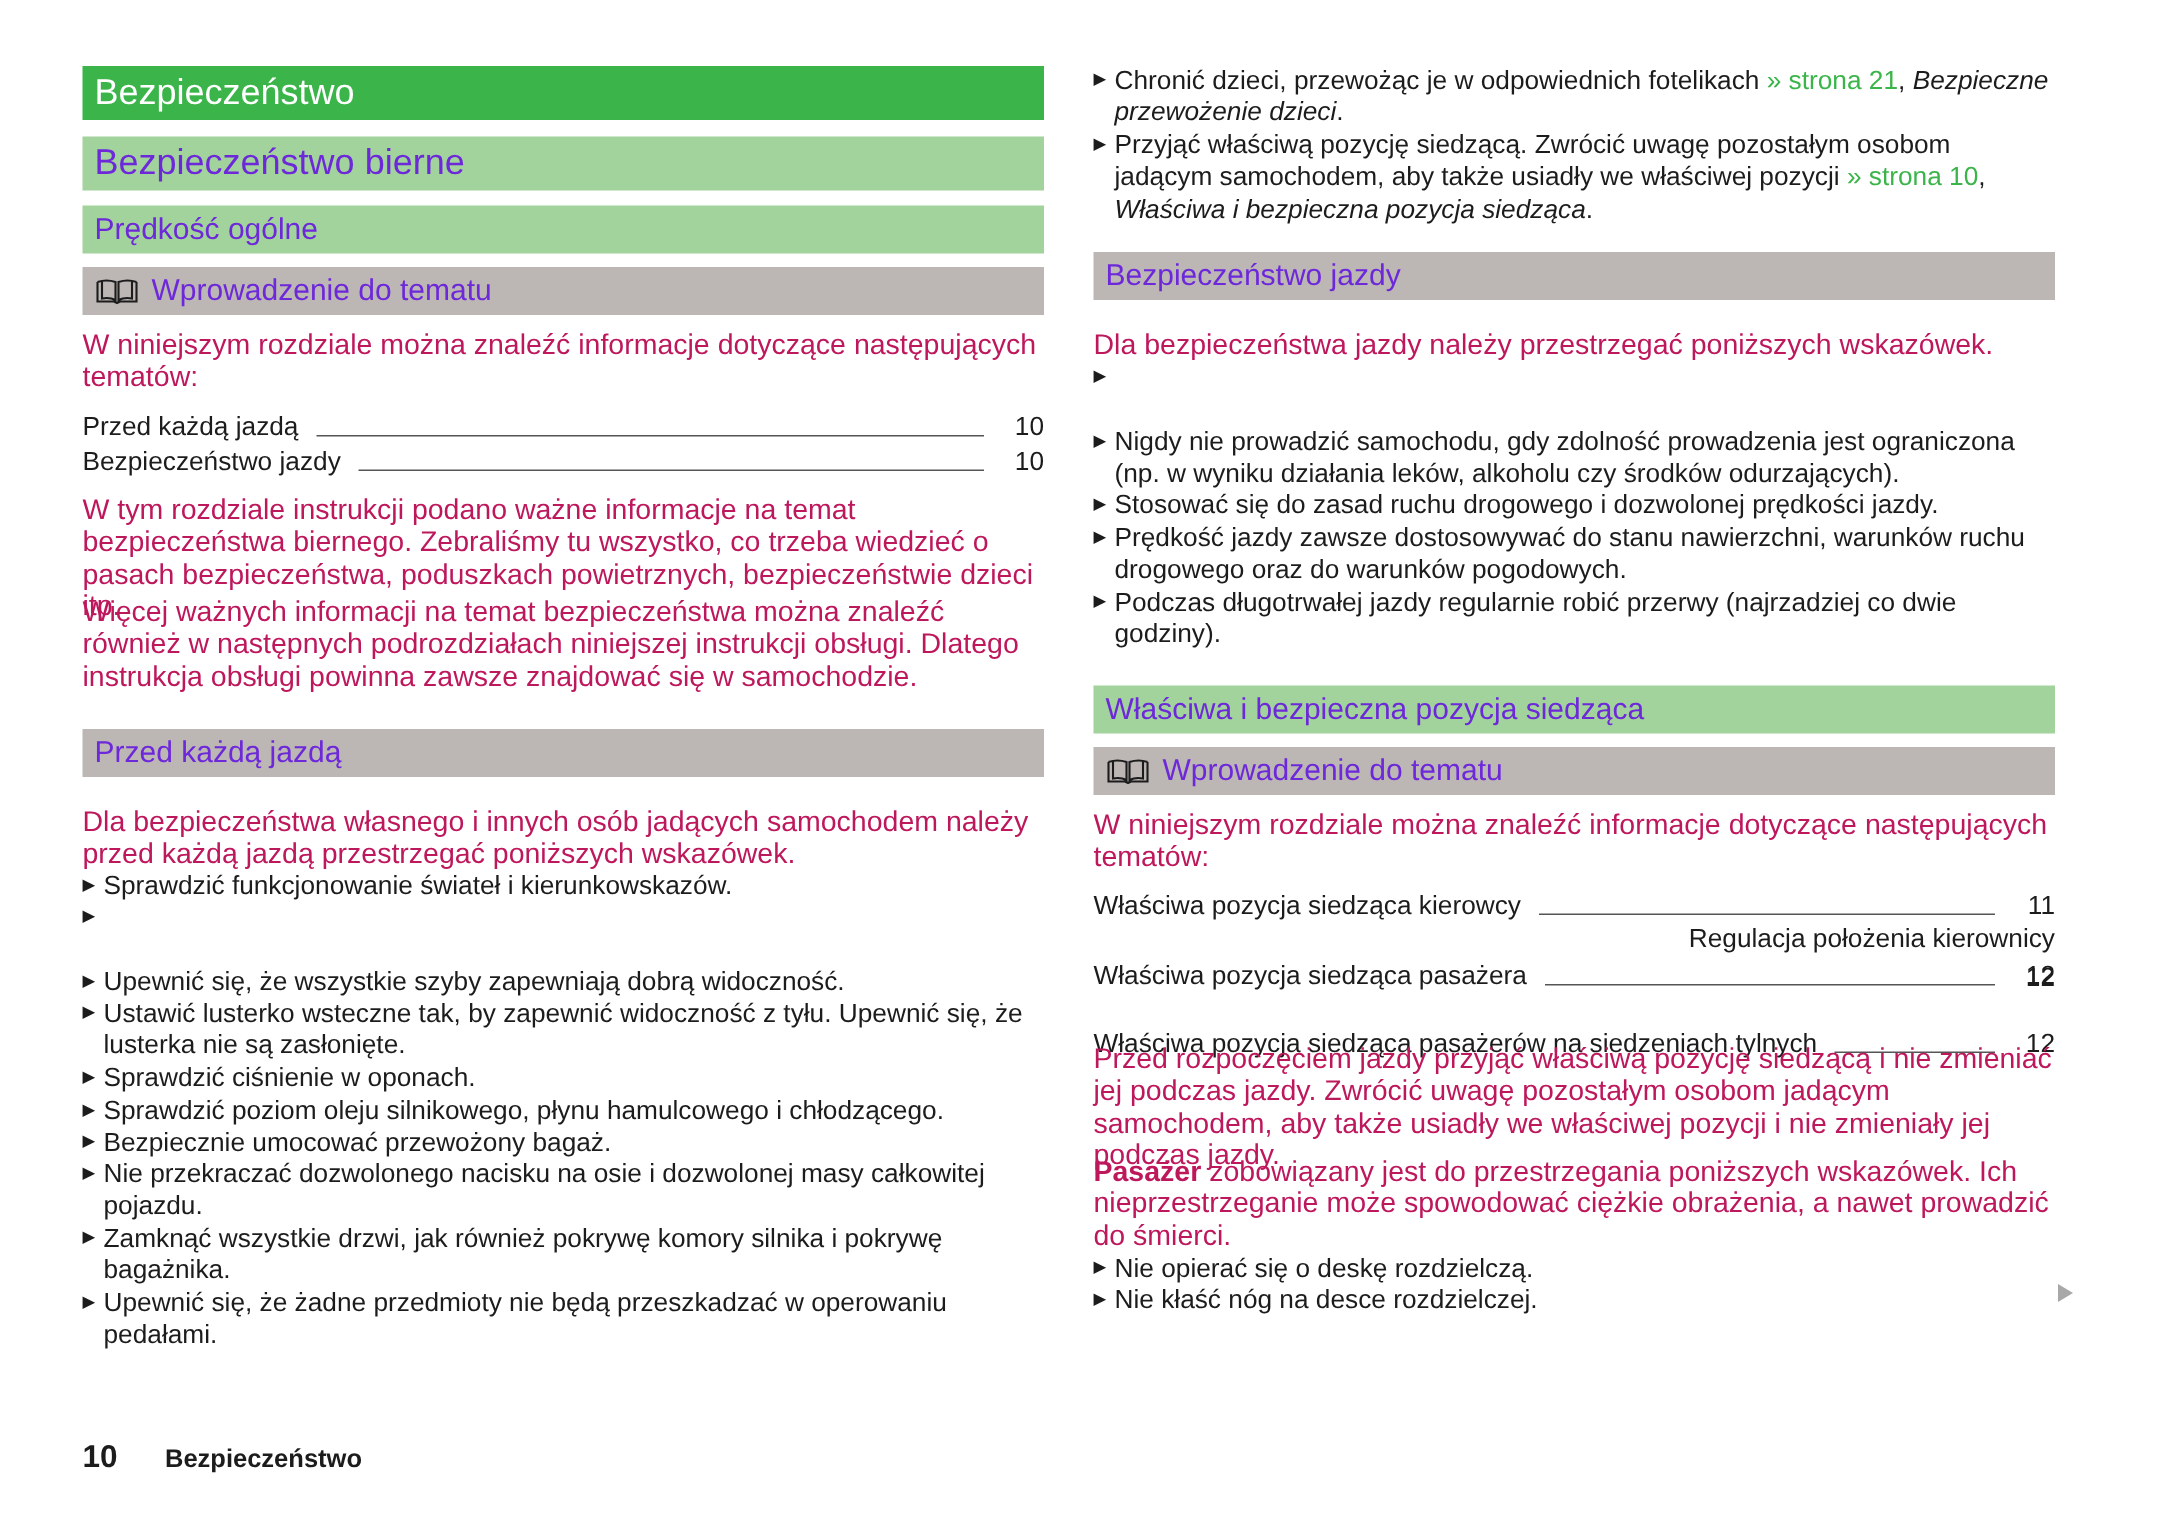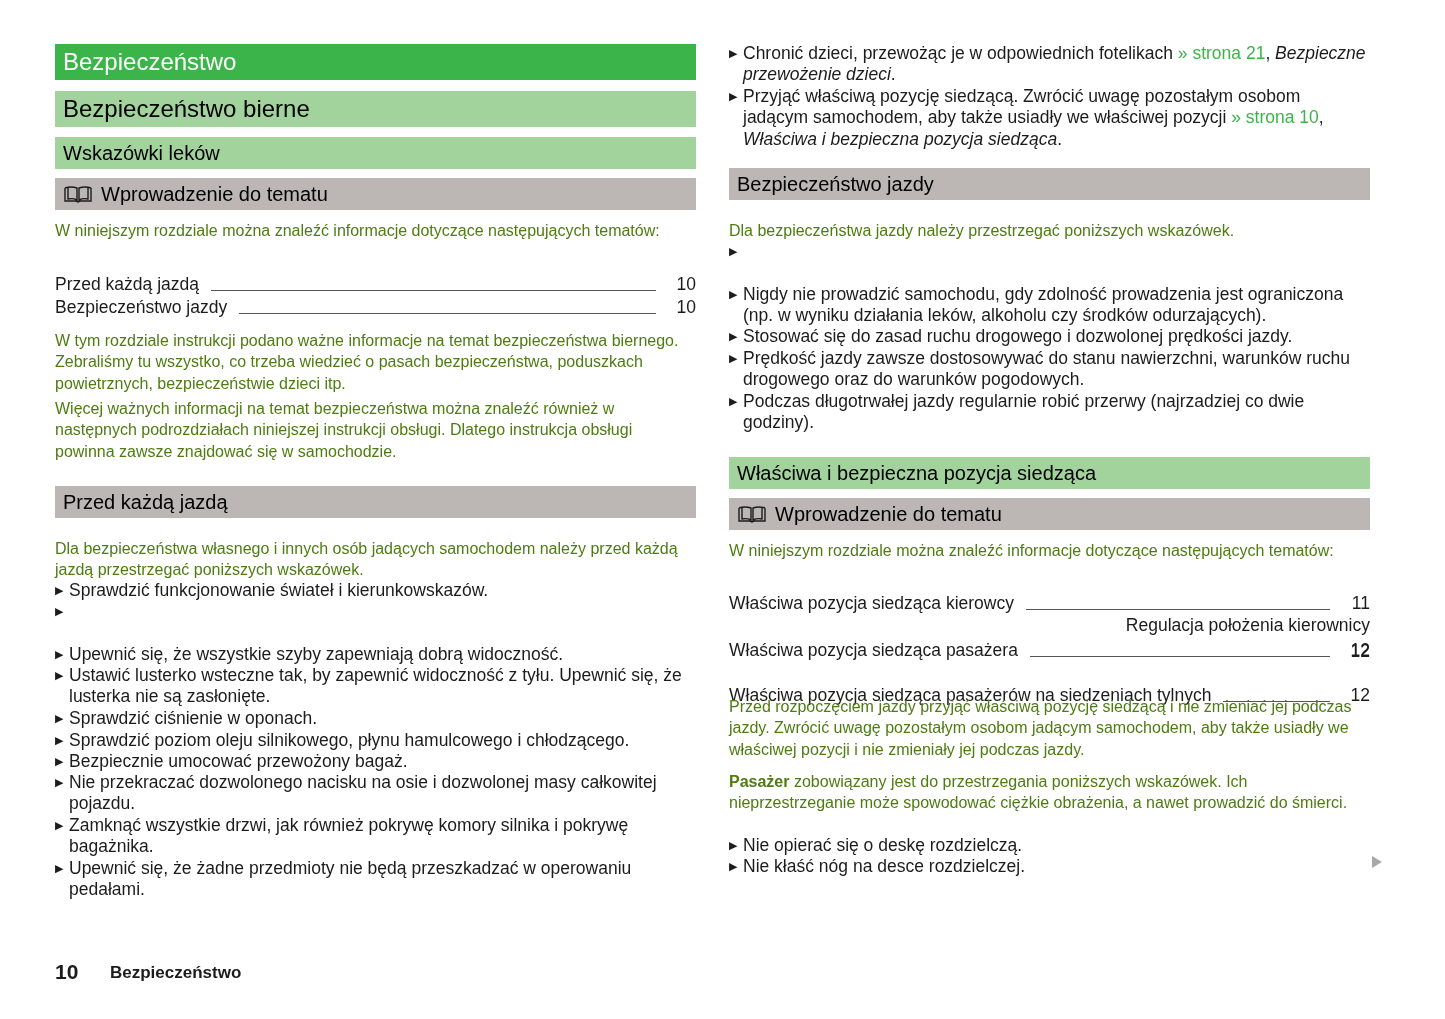--- a/index.html
+++ b/index.html
@@ -2,28 +2,28 @@
 <html><head>
 <meta charset="utf-8">
 <style>
   * { box-sizing: border-box; margin: 0; padding: 0; }
   html, body { width: 1445px; height: 1019px; background: #ffffff; overflow: hidden; }
   body { position: relative; font-family: "Liberation Sans", "DejaVu Sans", sans-serif; color: #1a1a1a; }
   .col { position: absolute; top: 0; width: 641px; }
   .col-left { left: 55px; }
   .col-right { left: 729px; }
 
-  .h { position: absolute; left: 0; width: 641px; padding-left: 8px; display: flex; align-items: center; color: #000000; }
+  .h { position: absolute; left: 0; width: 641px; padding-left: 8px; display: flex; align-items: center; color: #6d28d9; }
   .h1 { background: #3bb54a; color: #ffffff; font-size: 24px; height: 36px; }
   .h2 { background: #a2d39c; font-size: 24px; height: 36px; }
   .h3 { background: #a2d39c; font-size: 20px; height: 32px; }
   .hg { background: #bcb6b5; font-size: 20px; height: 32px; }
   .h .book { display: inline-block; width: 30px; height: 18px; margin-right: 8px; }
 
-  .p { position: absolute; left: 0; width: 641px; font-size: 16px; line-height: 21.3px; color: #4d7c0f; }
+  .p { position: absolute; left: 0; width: 641px; font-size: 19px; line-height: 21.3px; color: #be185d; }
   .bul { position: absolute; left: 0; width: 641px; font-size: 17.5px; line-height: 21.3px; color: #1c1c1c; padding-left: 14px; }
   .bul .tri { position: absolute; left: 0; top: 0; font-size: 11px; line-height: 21.3px; color: #1c1c1c; }
   .link { color: #3bb54a; }
   .it { font-style: italic; }
   .b { font-weight: bold; }
 
   .toc { position: absolute; left: 0; width: 641px; font-size: 17.5px; height: 23px; display: flex; align-items: flex-end; color: #1c1c1c; }
   .toc .t { white-space: nowrap; }
   .toc .line { flex: 1; border-bottom: 1px solid #555; margin: 0 12px 4px 12px; height: 1px; }
   .toc .n { width: 28px; text-align: right; }
@@ -31,21 +31,21 @@
   .footer-num { position: absolute; left: 55px; top: 960px; font-size: 21px; font-weight: bold; color: #1c1c1c; }
   .footer-title { position: absolute; left: 110px; top: 963px; font-size: 17px; font-weight: bold; color: #1c1c1c; }
   .next-arrow { position: absolute; left: 1372px; top: 856px; width: 0; height: 0; border-top: 6px solid transparent; border-bottom: 6px solid transparent; border-left: 10px solid #a8a8a8; }
 </style>
 </head>
 <body>
 
 <div class="col col-left">
   <div class="h h1" style="top:44px">Bezpieczeństwo</div>
   <div class="h h2" style="top:91px">Bezpieczeństwo bierne</div>
-  <div class="h h3" style="top:137px">Wskazówki leków</div>
+  <div class="h h3" style="top:137px">Prędkość ogólne</div>
   <div class="h hg" style="top:178px">
     <svg class="book" viewBox="0 0 30 18">
       <path d="M2 3 L2 16 L13 16 L15 17 L17 16 L28 16 L28 3 M2 3 Q8 1 14 3 L14 16 M28 3 Q22 1 16 3 L16 16 M5 2 L5 14 Q10 13 14 15 M25 2 L25 14 Q20 13 16 15" fill="none" stroke="#1c1c1c" stroke-width="1.4"></path>
     </svg>
     <span>Wprowadzenie do tematu</span>
   </div>
   <div class="p" style="top:220px">W niniejszym rozdziale można znaleźć informacje dotyczące następujących tematów:</div>
   <div class="toc" style="top:272px">
     <span class="t">Przed każdą jazdą</span>
     <span class="line"></span>

